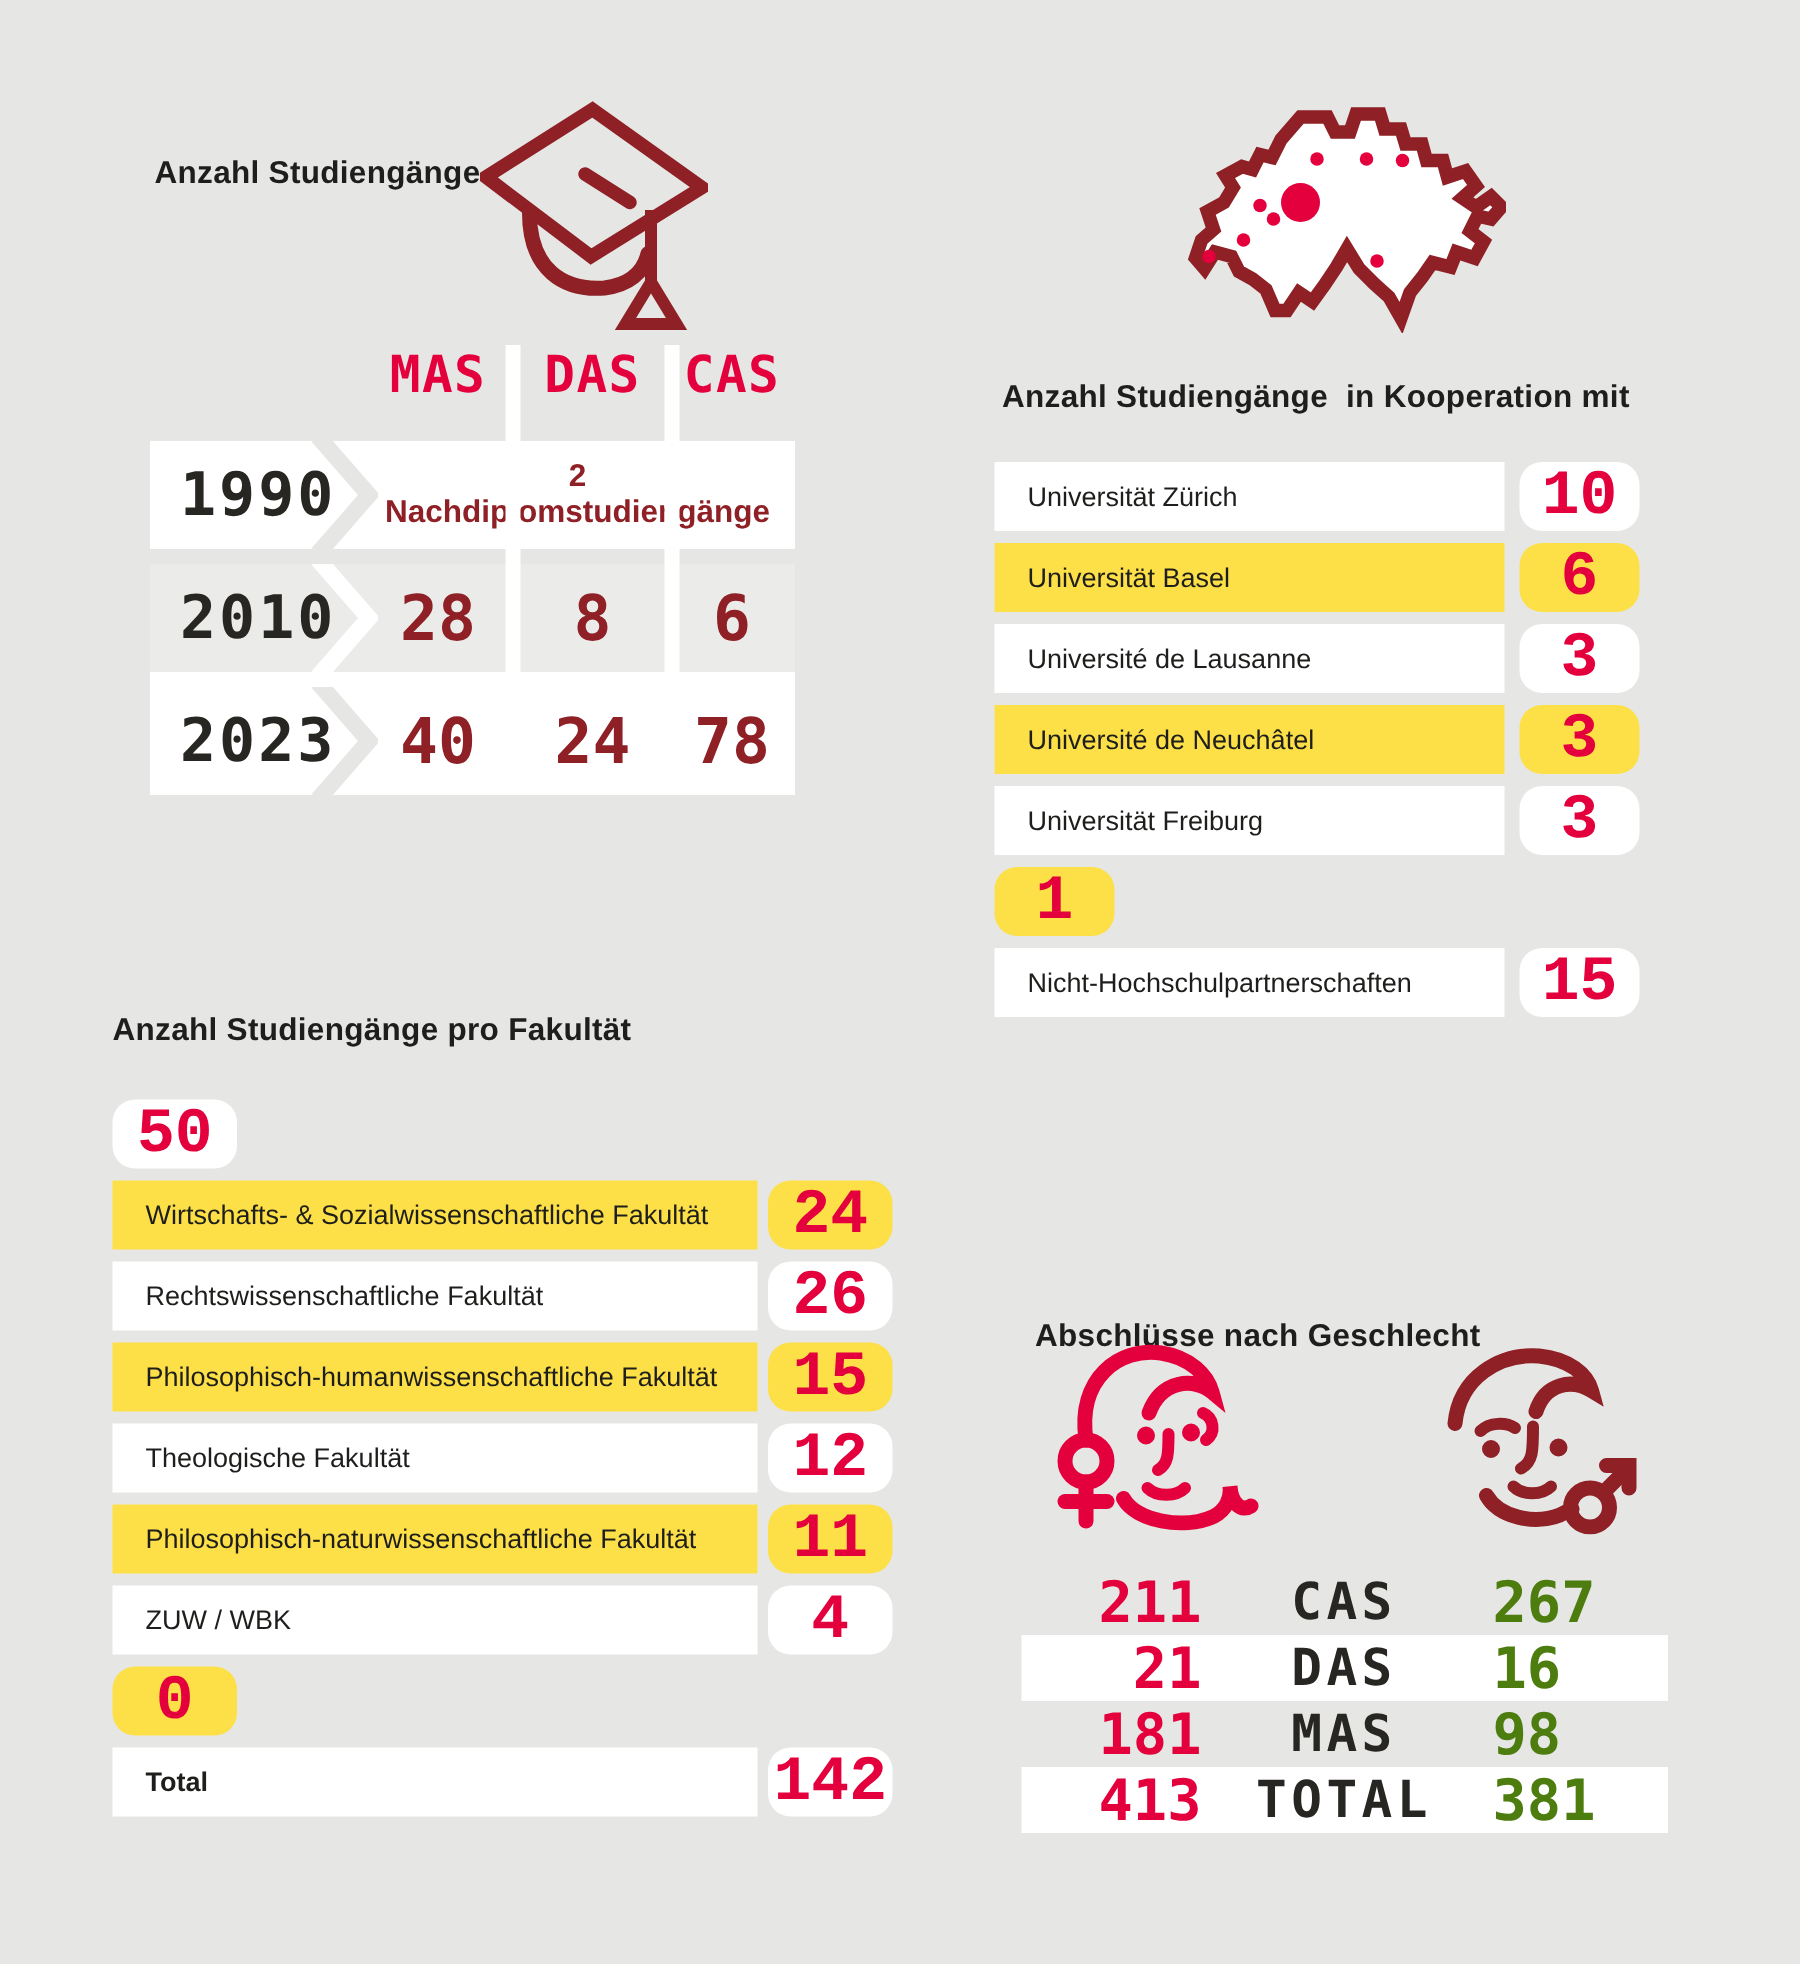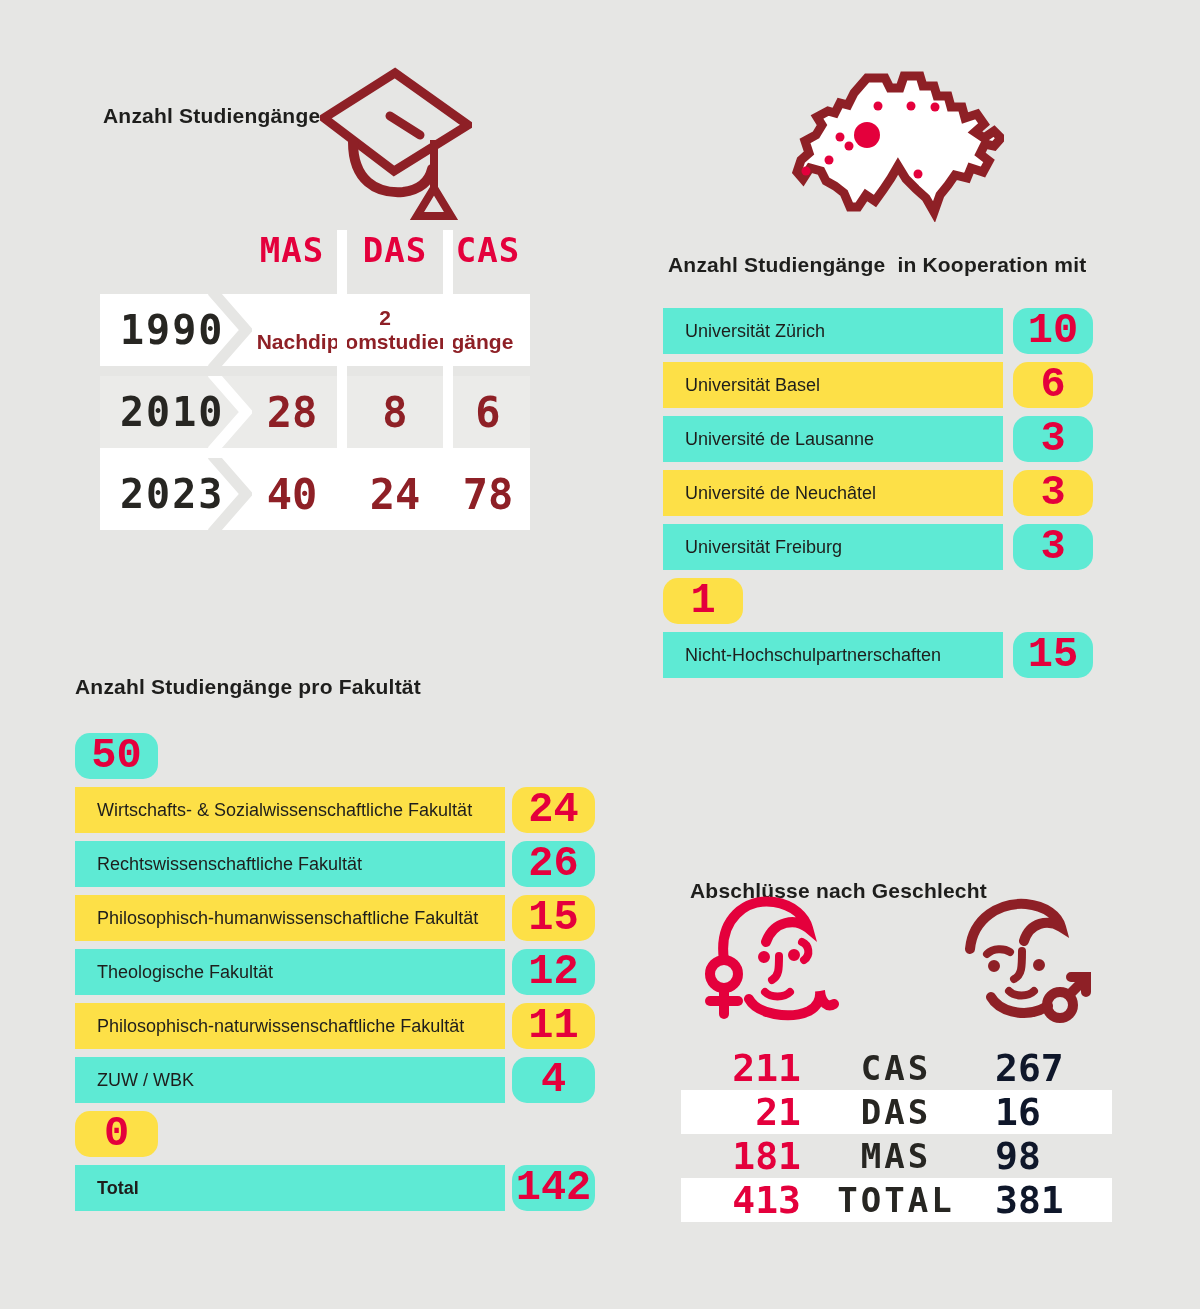--- a/index.html
+++ b/index.html
@@ -52,37 +52,37 @@
   .vrow { display:flex; gap:10px; height:46px; }
   .vrow .lbl {
     flex:1; display:flex; align-items:center; padding-left:22px;
     font-size:18px; color:#1e1e1c;
   }
   .vrow .num {
     width:80px; display:flex; align-items:center; justify-content:center;
     font-family:Liberation Mono, monospace; font-weight:700;
     font-size:42px; color:#e4003c;border-radius:15px;
   }
-  .vrow.white .lbl, .vrow.white .num { background:#5eead4; }
+  .vrow.white .lbl, .vrow.white .num { background:#ffffff; }
   .vrow.gray  .lbl, .vrow.gray  .num { background:#fde047; }
   .vrow .lbl.bold { font-weight:700; }
 
   #coop-table { left:663px; top:308px; width:430px; }
   #fac-table  { left:75px;  top:733px; width:520px; }
   #fac-table .vrow .num { width:83px; }
   #fac-table .vrow { gap:7px; }
 
   
   #gender-table { left:681px; top:1046px; width:431px; }
   .grow { position:relative; height:44px; }
   .grow.white { background:#ffffff; }
   .grow span { position:absolute; top:50%; transform:translateY(-50%); }
   .gfem  { left:0;  width:120px; text-align:right; font-size:38px; color:#e4003c; }
   .glab  { left:130px; width:170px; text-align:center; font-size:34px; letter-spacing:3px; color:#272622; }
-  .gmale { left:314px; width:117px; text-align:left; font-size:38px; color:#0f172a; }
+  .gmale { left:314px; width:117px; text-align:left; font-size:38px; color:#4d7c0f; }
 
   svg { display:block; }
 </style>
 </head>
 <body>
 
 <div class="abs heading" style="left:103px; top:104px;">Anzahl Studiengänge</div>
 
 <div class="abs" style="left:320px; top:66px;">
   <svg width="152" height="158" viewBox="0 0 152 158" fill="none">

